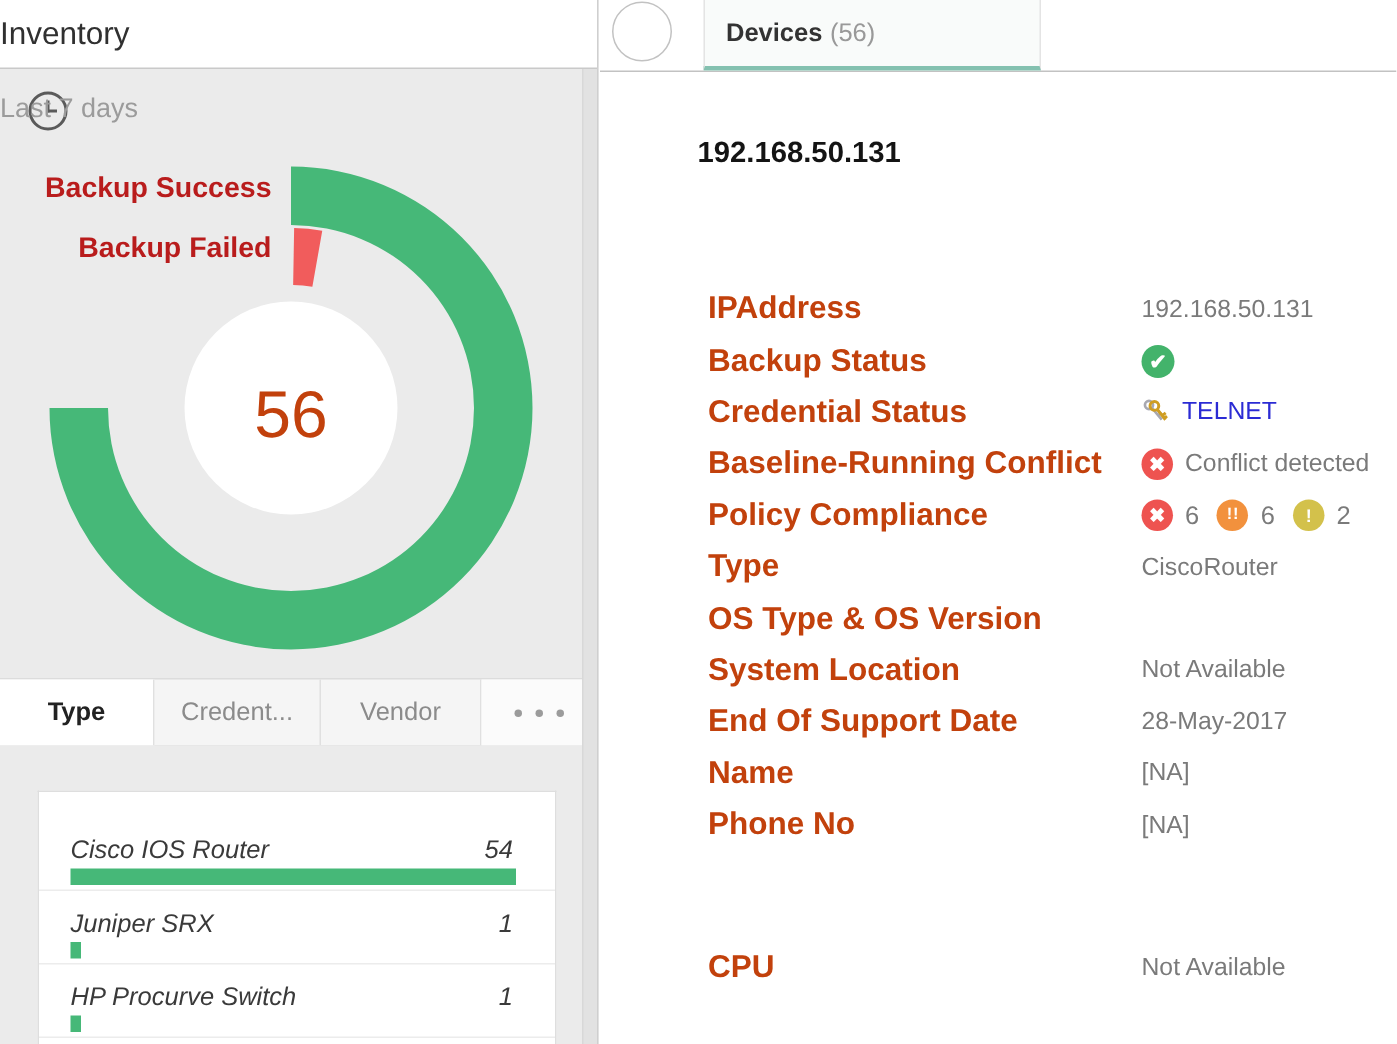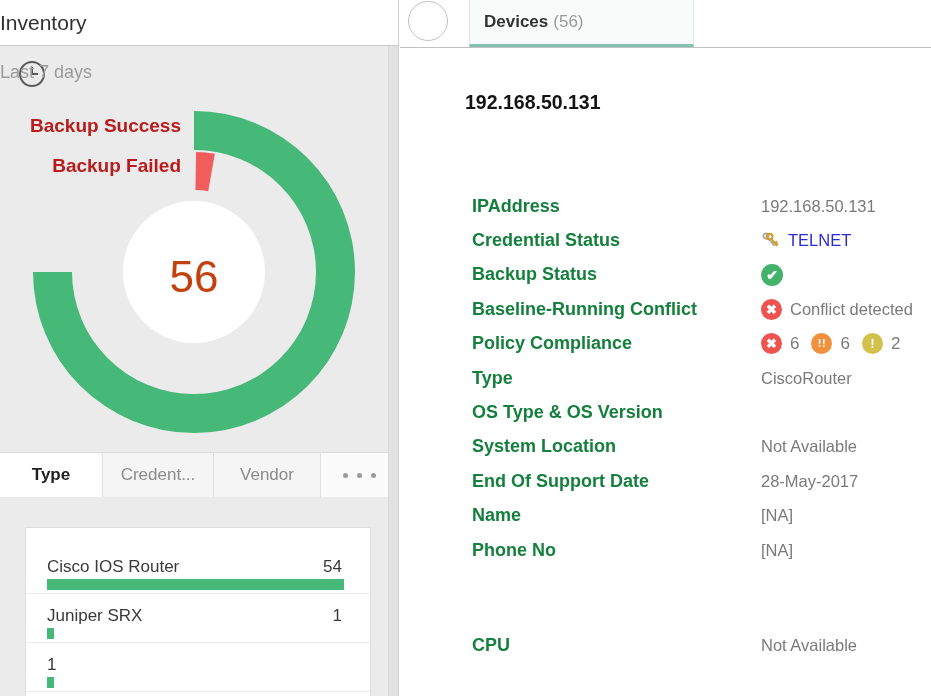--- a/index.html
+++ b/index.html
@@ -24,34 +24,34 @@
   .donut-center{position:absolute;left:134px;top:206px;width:120px;text-align:center;font-size:44px;color:#c2410c;}
   .lp-tabs{position:absolute;top:452px;left:0;width:398px;height:44px;display:flex;background:#f5f5f5;border-top:1px solid #dcdcdc;border-bottom:1px solid #d2d2d2;box-sizing:content-box;}
   .lp-tab{display:flex;align-items:center;justify-content:center;font-size:17px;color:#8b8b8b;border-right:1px solid #e0e0e0;cursor:pointer;box-sizing:border-box;}
   .lp-tab.active{background:#fff;color:#222;font-weight:bold;}
   .lp-tab.more{flex:1;border-right:none;background:#fbfbfb;}
   .more-dots{display:flex;gap:9px;}
   .more-dots span{width:5px;height:5px;border-radius:50%;background:#9b9b9b;display:block;}
   .lp-list{position:absolute;top:497px;left:0;width:398px;bottom:0;background:#ebebeb;}
   .type-card{position:absolute;left:25px;top:30px;width:346px;bottom:-2px;background:#fff;border:1px solid #dedede;border-bottom:none;box-sizing:border-box;padding-top:17px;}
   .type-row{padding:12px 28px 3px 21px;border-bottom:1px solid #ececec;cursor:pointer;}
-  .type-row-top{display:flex;justify-content:space-between;font-size:17px;color:#3a3a3a;line-height:19px;}
+  .type-row-top{display:flex;justify-content:space-between;font-size:17px;color:#3a3a3a;line-height:19px;font-style:italic;}
   .type-bar{height:11px;margin-top:3px;background:var(--green,#46b878);}
   .scroll-strip{position:absolute;top:46px;right:0;width:9px;bottom:0;background:#e2e2e2;border-left:1px solid #d8d8d8;}
   
   .right-panel{position:absolute;left:400px;top:0;width:531px;height:696px;background:#fff;}
   .rp-tabrow{position:absolute;top:0;left:0;right:0;height:47px;border-bottom:1px solid #c2c2c2;background:#fff;}
   .device-circle-icon{position:absolute;left:8px;top:1px;width:40px;height:40px;border:1px solid #c2c2c2;border-radius:50%;background:#fff;box-sizing:border-box;cursor:pointer;}
   .devices-tab{position:absolute;left:69px;top:0;width:209px;height:44px;background:#f9fbfa;border-left:1px solid #e4e4e4;border-right:1px solid #e4e4e4;border-bottom:3px solid var(--teal,#84c1b0);display:flex;align-items:center;padding-left:14px;box-sizing:content-box;cursor:pointer;z-index:2;}
   .devices-label{font-size:17px;font-weight:bold;color:#333;}
   .devices-count{font-size:17px;color:#999;margin-left:5px;}
   .device-title{position:absolute;left:65px;top:91px;font-size:19.5px;font-weight:bold;color:#141414;}
   .details{position:absolute;left:72px;top:189px;right:0;}
   .d-row{height:34.4px;display:flex;align-items:center;white-space:nowrap;overflow:hidden;}
-  .d-label{width:289px;flex:none;font-weight:bold;font-size:18px;color:#15803d;}
+  .d-label{width:289px;flex:none;font-weight:bold;font-size:21px;color:#c2410c;}
   .d-value{font-size:16.5px;color:#7a7a7a;display:flex;align-items:center;gap:8px;}
   .cpu-row{margin-top:61px;}
   .link{color:#2b2bd4;text-decoration:none;cursor:pointer;}
   .os-version{border-bottom:2px solid #f3cc96;padding-bottom:1px;}
   .circle-ic{width:21px;height:21px;border-radius:50%;display:inline-flex;align-items:center;justify-content:center;color:#fff;font-weight:bold;font-size:13px;line-height:1;flex:none;}
   .ic-green{background:var(--status-green,#43b36b);width:22px;height:22px;font-size:14px;}
   .ic-red{background:var(--status-red,#ee5350);}
   .ic-orange{background:var(--status-orange,#f2913d);font-size:11px;letter-spacing:.5px;}
   .ic-yellow{background:var(--status-yellow,#d3c14b);font-size:12px;}
   .p-num{font-size:17px;color:#7a7a7a;margin-right:4px;}
@@ -108,20 +108,21 @@
       </div>
       <div class="type-row">
         <div class="type-row-top">
           <span>Juniper SRX</span>
           <span>1</span>
         </div>
         <div class="type-bar" style="width: 7px; background: rgb(70, 184, 120);"></div>
       </div>
       <div class="type-row">
         <div class="type-row-top">
+          <span>HP Procurve Switch</span>
           <span>1</span>
         </div>
         <div class="type-bar" style="width: 7px; background: rgb(70, 184, 120);"></div>
       </div>
     </div>
   </div>
 
   <div class="scroll-strip"></div>
 </div>
 
@@ -133,20 +134,27 @@
       <span class="devices-count">(56)</span>
     </div>
   </div>
 
   <div class="device-title">192.168.50.131</div>
 
   <div class="details">
     <div class="d-row">
       <div class="d-label">IPAddress</div>
       <div class="d-value">192.168.50.131</div>
+    </div>
+
+    <div class="d-row">
+      <div class="d-label">Backup Status</div>
+      <div class="d-value">
+        <span class="circle-ic ic-green">✔</span>
+      </div>
     </div>
 
     <div class="d-row">
       <div class="d-label">Credential Status</div>
       <div class="d-value">
         <span class="key-icon-wrap">
           <svg width="19" height="19" viewBox="0 0 19 19">
             <g fill="none" stroke="#a8a8b0" stroke-width="1.8">
               <circle cx="5" cy="5" r="2.7"></circle>
                 <path d="M7 7 L13.5 14.8 M11 12 l2.4-2"></path>
@@ -155,27 +163,20 @@
               <circle cx="8.6" cy="5.6" r="2.9"></circle>
                 <path d="M10.6 8 L16 14.8 M13.6 12.2 l2.5-2 M15 14 l2-1.6"></path>
             </g>
           </svg>
         </span>
         <a class="link">TELNET</a>
       </div>
     </div>
 
     <div class="d-row">
-      <div class="d-label">Backup Status</div>
-      <div class="d-value">
-        <span class="circle-ic ic-green">✔</span>
-      </div>
-    </div>
-
-    <div class="d-row">
       <div class="d-label">Baseline-Running Conflict</div>
       <div class="d-value">
         <span class="circle-ic ic-red">✖</span>
         <span>Conflict detected</span>
       </div>
     </div>
 
 
     <div class="d-row">
       <div class="d-label">Policy Compliance</div>

